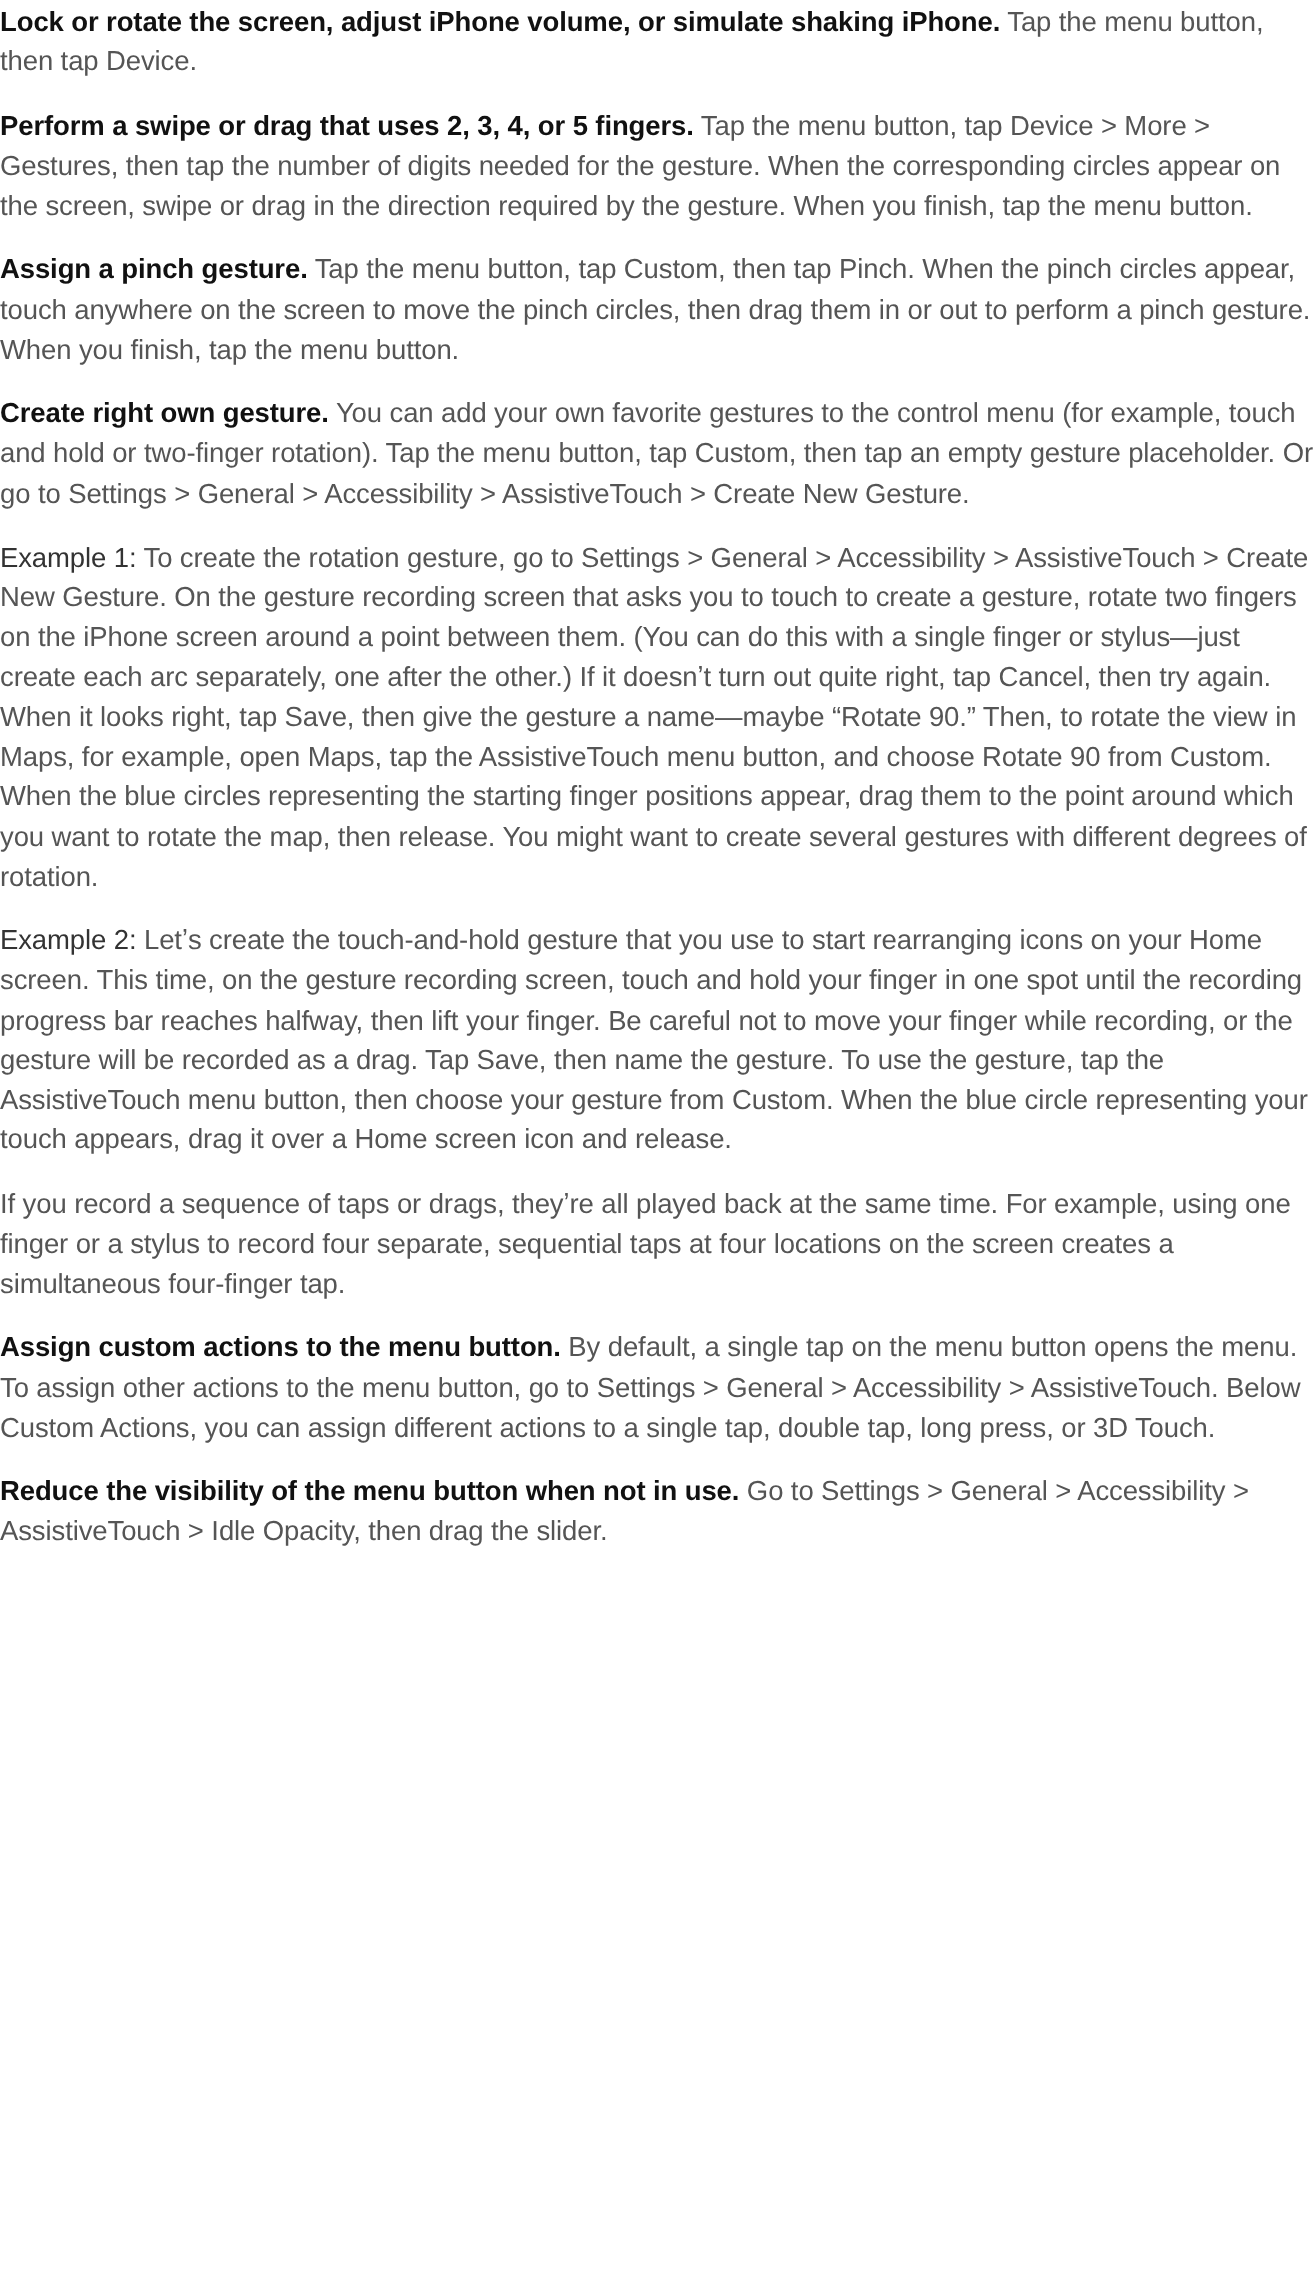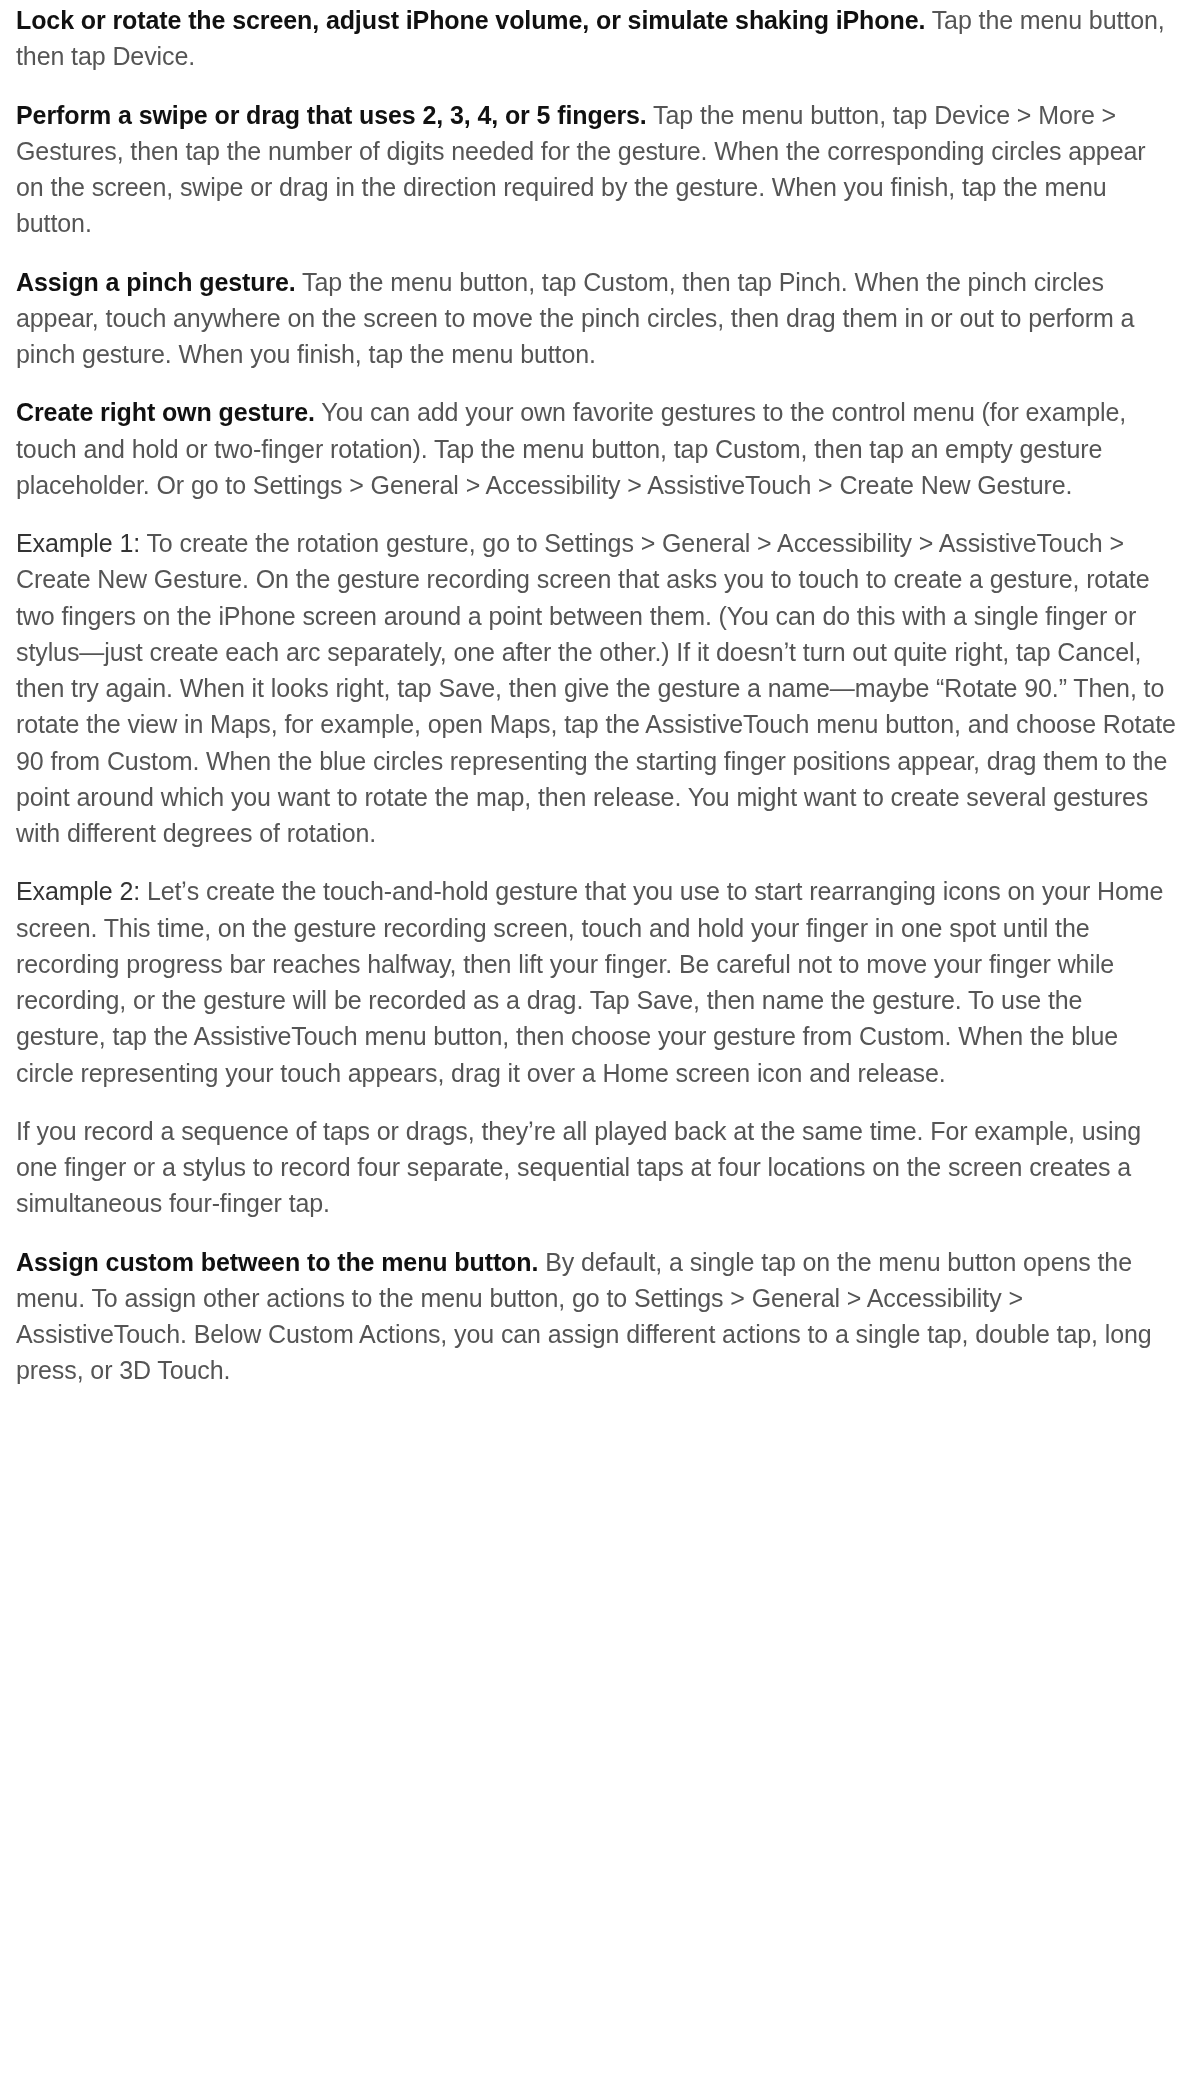--- a/index.html
+++ b/index.html
@@ -6,21 +6,21 @@
   body {
     font-family: -apple-system, BlinkMacSystemFont, "Segoe UI", Helvetica, Arial, sans-serif;
     width: 1194px;
     background: #fff;
     color: #333;
     font-size: 25px;
     line-height: 1.45;
     letter-spacing: -0.1px;
     padding: 2px 0 0 0;
   }
-  .content { padding: 0 16px; }
+  .content { padding: 0 0; }
   p { margin-bottom: 22px; }
   .bold { font-weight: 700; color: #111; }
   .italic { color: #333; }
   .body-text { color: #555; }
 </style>
 </head>
 <body>
 
 <div class="content">
 
@@ -47,17 +47,20 @@
   <p>
     <span class="italic">Example 2:</span><span class="body-text"> Letʼs create the touch-and-hold gesture that you use to start rearranging icons on your Home screen. This time, on the gesture recording screen, touch and hold your finger in one spot until the recording progress bar reaches halfway, then lift your finger. Be careful not to move your finger while recording, or the gesture will be recorded as a drag. Tap Save, then name the gesture. To use the gesture, tap the AssistiveTouch menu button, then choose your gesture from Custom. When the blue circle representing your touch appears, drag it over a Home screen icon and release.</span>
   </p>
 
   <p>
     <span class="body-text">If you record a sequence of taps or drags, theyʼre all played back at the same time. For example, using one finger or a stylus to record four separate, sequential taps at four locations on the screen creates a simultaneous four-finger tap.</span>
   </p>
 
 
   <p>
-    <span class="bold">Assign custom between to the menu button.</span><span class="body-text"> By default, a single tap on the menu button opens the menu. To assign other actions to the menu button, go to Settings &gt; General &gt; Accessibility &gt; AssistiveTouch. Below Custom Actions, you can assign different actions to a single tap, double tap, long press, or 3D Touch.</span>
+    <span class="bold">Assign custom actions to the menu button.</span><span class="body-text"> By default, a single tap on the menu button opens the menu. To assign other actions to the menu button, go to Settings &gt; General &gt; Accessibility &gt; AssistiveTouch. Below Custom Actions, you can assign different actions to a single tap, double tap, long press, or 3D Touch.</span>
   </p>
 
+  <p style="margin-bottom:0">
+    <span class="bold">Reduce the visibility of the menu button when not in use.</span><span class="body-text"> Go to Settings &gt; General &gt; Accessibility &gt; AssistiveTouch &gt; Idle Opacity, then drag the slider.</span>
+  </p>
 
 </div>
 
 </body></html>

